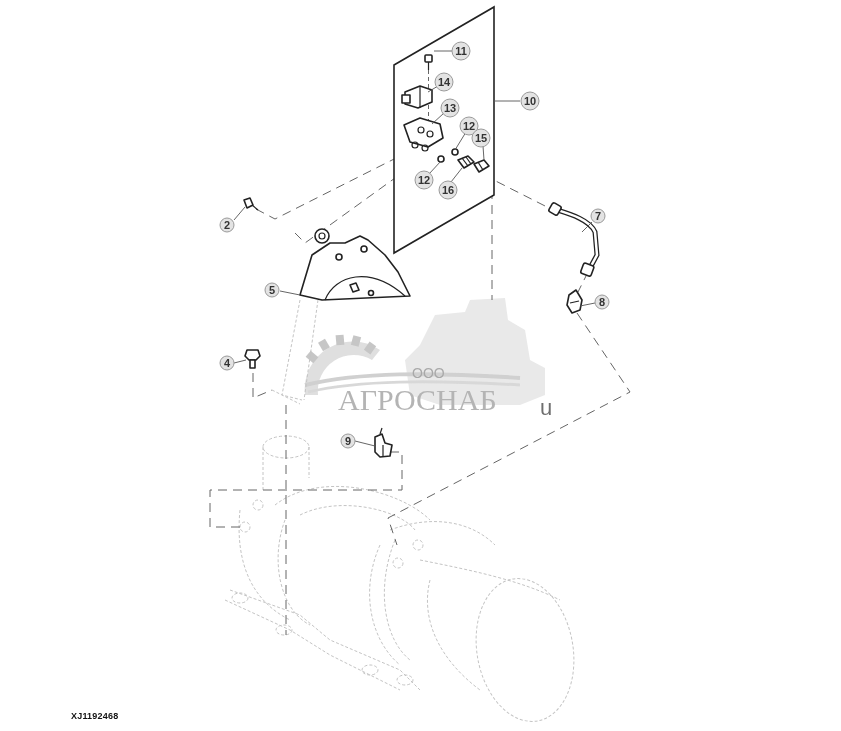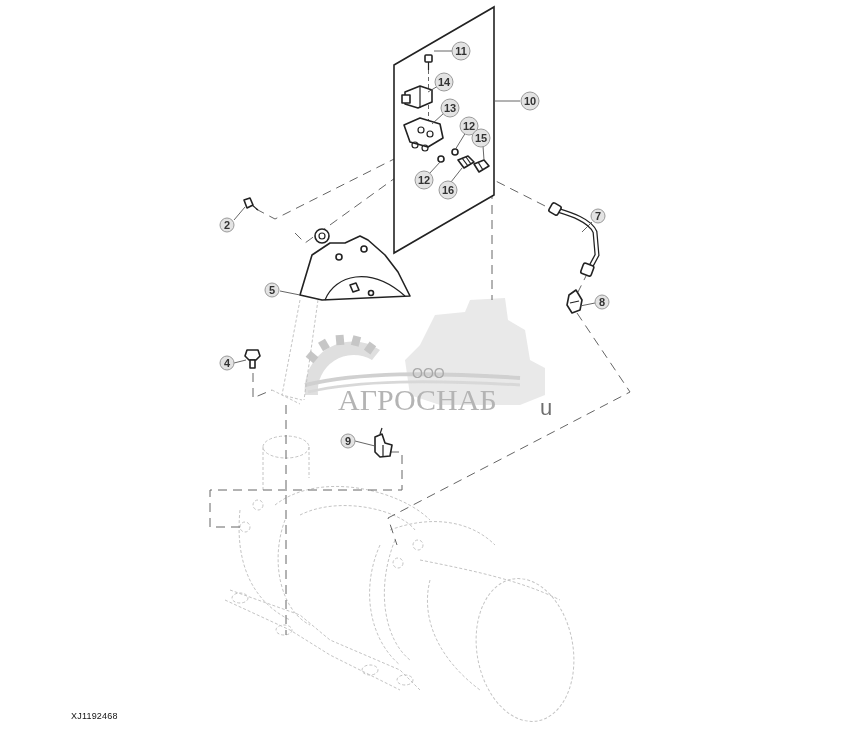--- a/index.html
+++ b/index.html
@@ -9,21 +9,21 @@
   .callout-text { font-family:"Liberation Sans", sans-serif; font-size:11px; font-weight:bold; fill:#333; text-anchor:middle; dominant-baseline:central; }
   .part { fill:#ffffff; stroke:#222; stroke-width:1.6; stroke-linejoin:round; }
   .part-thin { fill:none; stroke:#222; stroke-width:1.2; }
   .ghost { fill:none; stroke:#c4c4c4; stroke-width:1; stroke-dasharray:3 2; }
   .leader { fill:none; stroke:#555; stroke-width:0.9; }
   .dash { fill:none; stroke:#666; stroke-width:1; stroke-dasharray:9 6; }
   .wm { fill:#cfcfcf; }
   .wm-text { font-family:"Liberation Serif", serif; font-size:30px; fill:#a8a8a8; }
   .wm-small { font-family:"Liberation Sans", sans-serif; font-size:14px; fill:#9a9a9a; }
   .wm-u { font-family:"Liberation Sans", sans-serif; font-size:22px; fill:#555; }
-  #figure-id { position:absolute; left:71px; top:711px; font-size:9px; font-weight:normal; color:#111; letter-spacing:0.2px; }
+  #figure-id { position:absolute; left:71px; top:711px; font-size:9px; font-weight:bold; color:#111; letter-spacing:0.2px; }
 </style>
 </head>
 <body>
 
 <svg class="diagram" viewBox="0 0 841 731" xmlns="http://www.w3.org/2000/svg">
 
   <g>
     <ellipse class="ghost" cx="286" cy="447" rx="23" ry="11"></ellipse>
     <line class="ghost" x1="263" y1="447" x2="263" y2="492"></line>
     <line class="ghost" x1="309" y1="447" x2="309" y2="478"></line>

